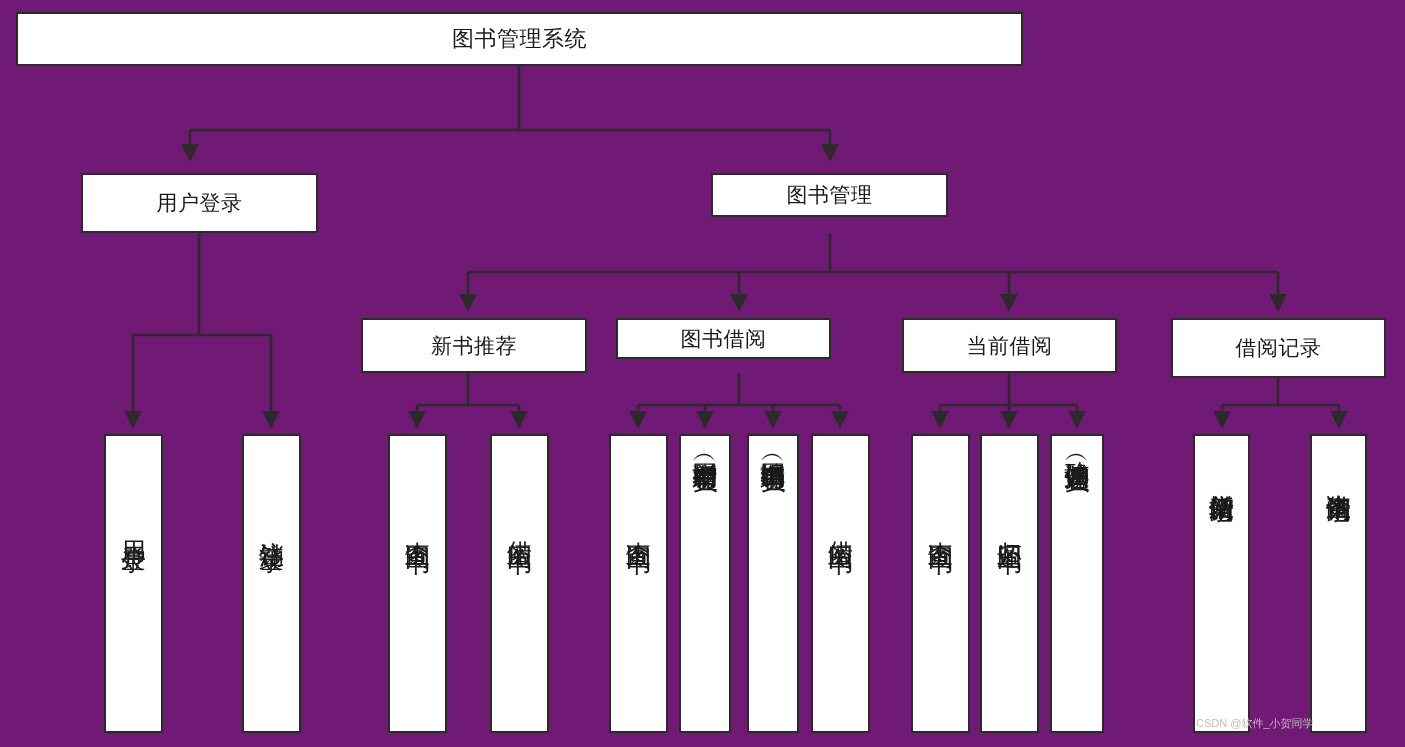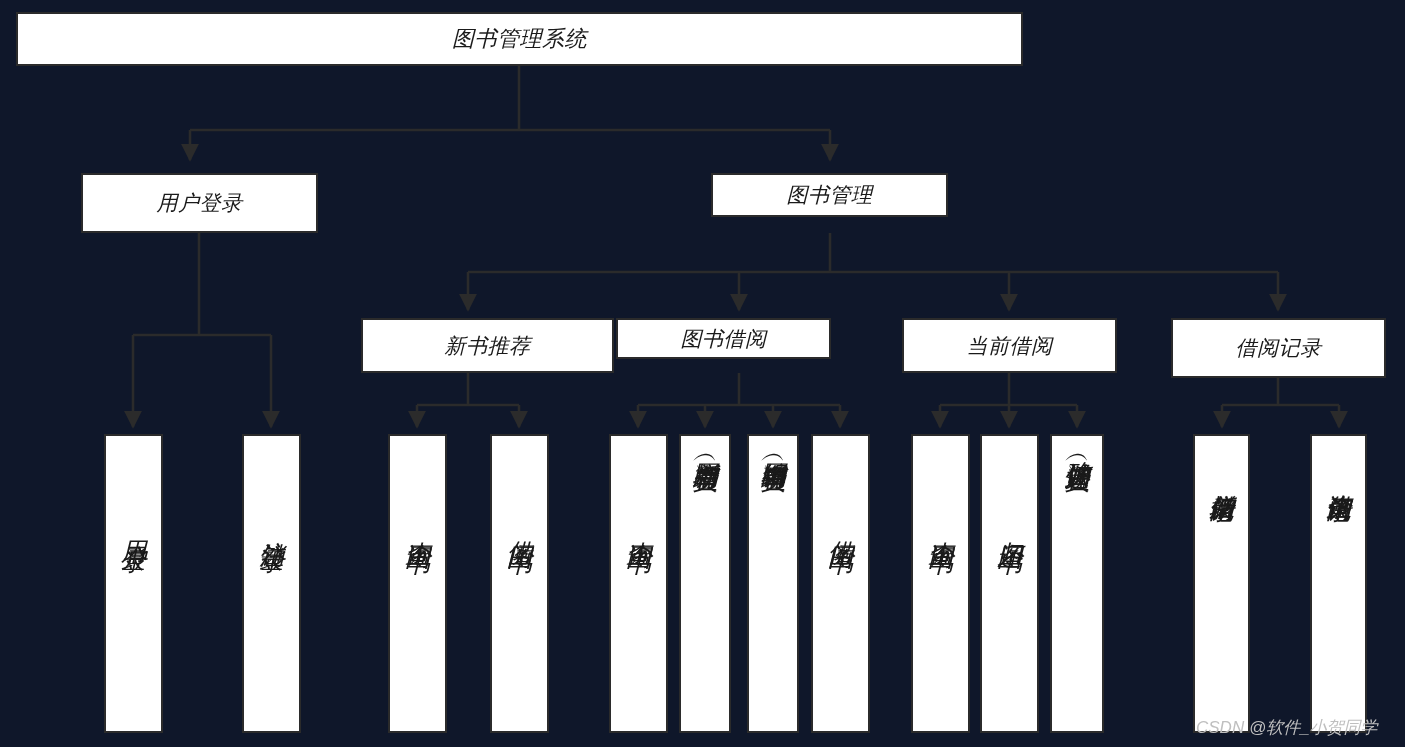--- a/index.html
+++ b/index.html
@@ -8,23 +8,22 @@
     padding: 0;
     background: #ffffff;
   }
   body {
     font-family: "Liberation Sans", "DejaVu Sans", sans-serif;
   }
   #canvas {
     position: relative;
     width: 1405px;
     height: 747px;
-    background: #0f172a;
+    background: #701a75;
     overflow: hidden;
-    font-style: italic;
   }
   #edges {
     position: absolute;
     left: 0;
     top: 0;
     width: 1405px;
     height: 747px;
     pointer-events: none;
   }
   .node {
@@ -65,21 +64,21 @@
     letter-spacing: 3px;
     white-space: nowrap;
   }
   .node.v.tall .node-label {
     font-size: 25px;
     letter-spacing: 1px;
   }
   .watermark {
     position: absolute;
     color: #bfbfbf;
-    font-size: 17px;
+    font-size: 11px;
     white-space: nowrap;
     font-family: "Liberation Sans", "DejaVu Sans", sans-serif;
   }
 </style>
 </head>
 <body>
 
 <div id="canvas">
 
   <svg id="edges" viewBox="0 0 1405 747" xmlns="http://www.w3.org/2000/svg">
@@ -137,21 +136,21 @@
   </div>
 
   <div class="node h" style="left:81px; top:173px; width:237px; height:60px;">
     <span class="node-label">用户登录</span>
   </div>
 
   <div class="node h" style="left:711px; top:173px; width:237px; height:44px;">
     <span class="node-label">图书管理</span>
   </div>
 
-  <div class="node h" style="left:361px; top:318px; width:253px; height:55px;">
+  <div class="node h" style="left:361px; top:318px; width:226px; height:55px;">
     <span class="node-label">新书推荐</span>
   </div>
 
   <div class="node h" style="left:616px; top:318px; width:215px; height:41px;">
     <span class="node-label">图书借阅</span>
   </div>
 
   <div class="node h" style="left:902px; top:318px; width:215px; height:55px;">
     <span class="node-label">当前借阅</span>
   </div>

